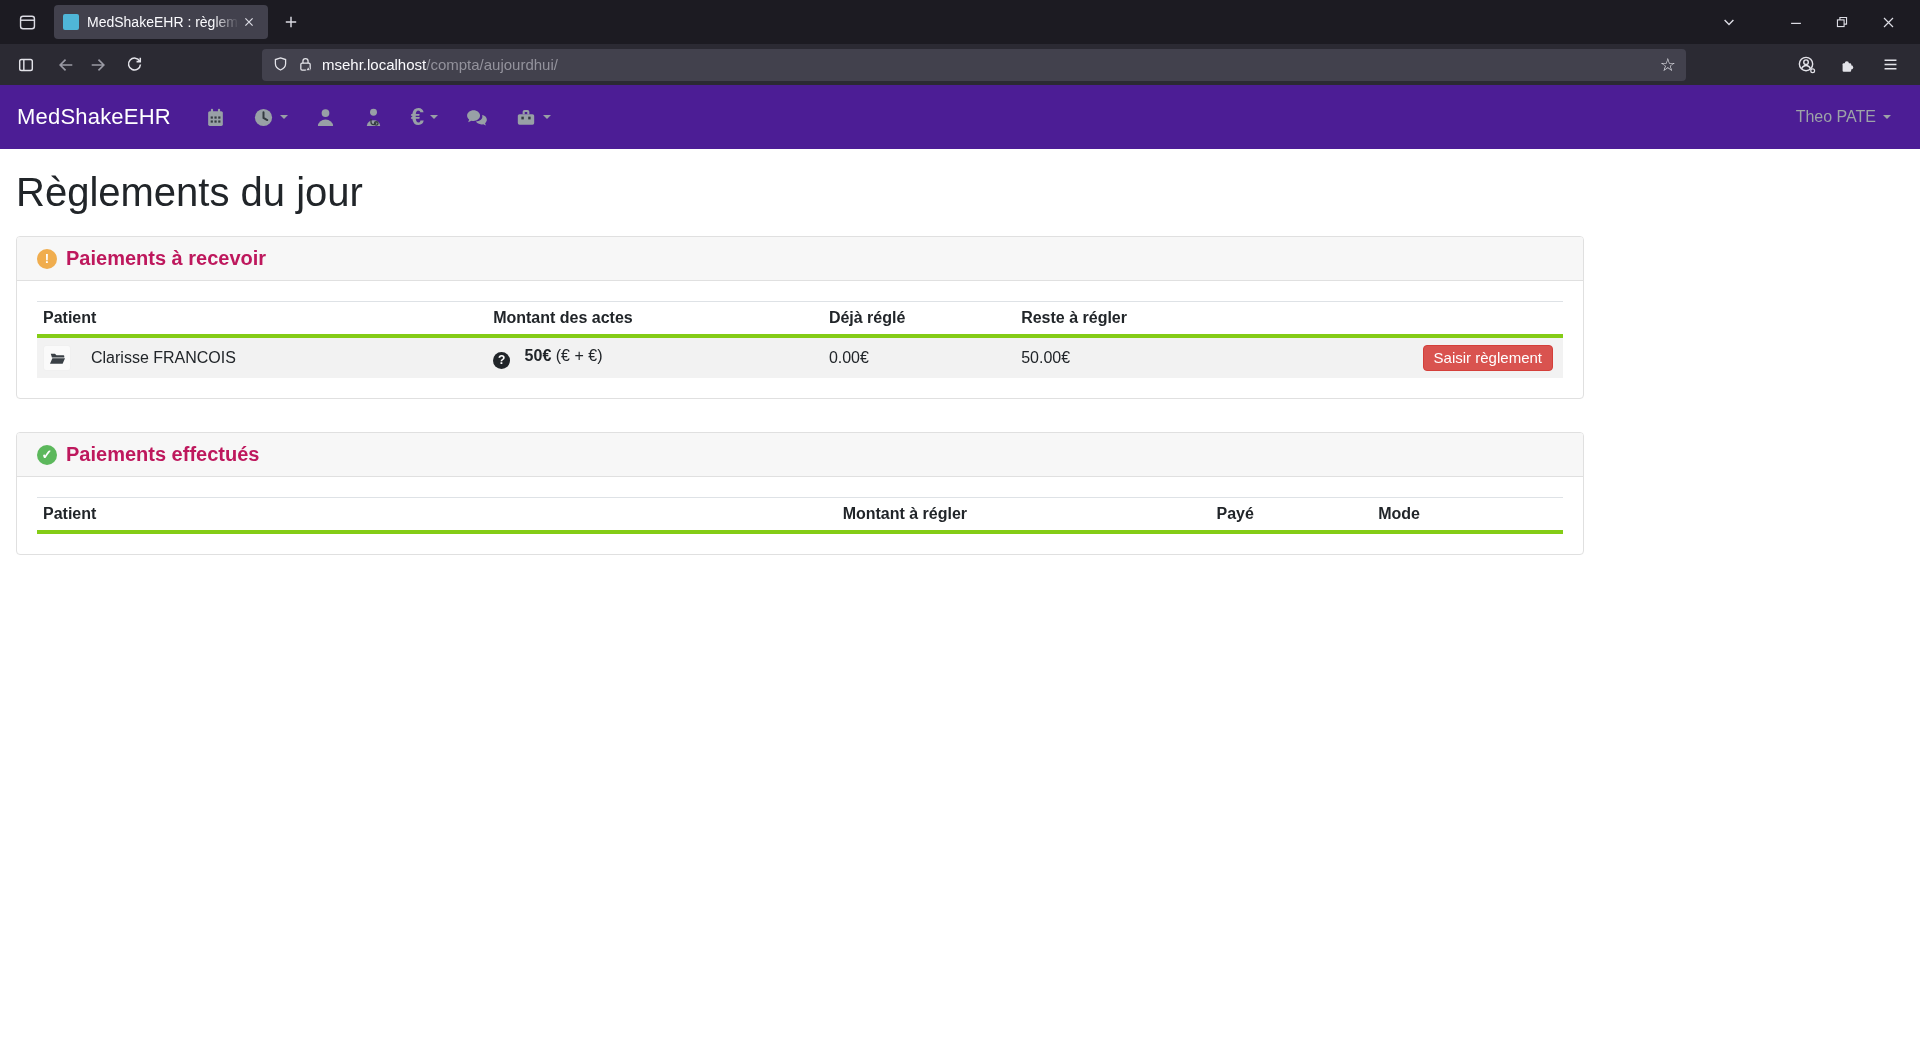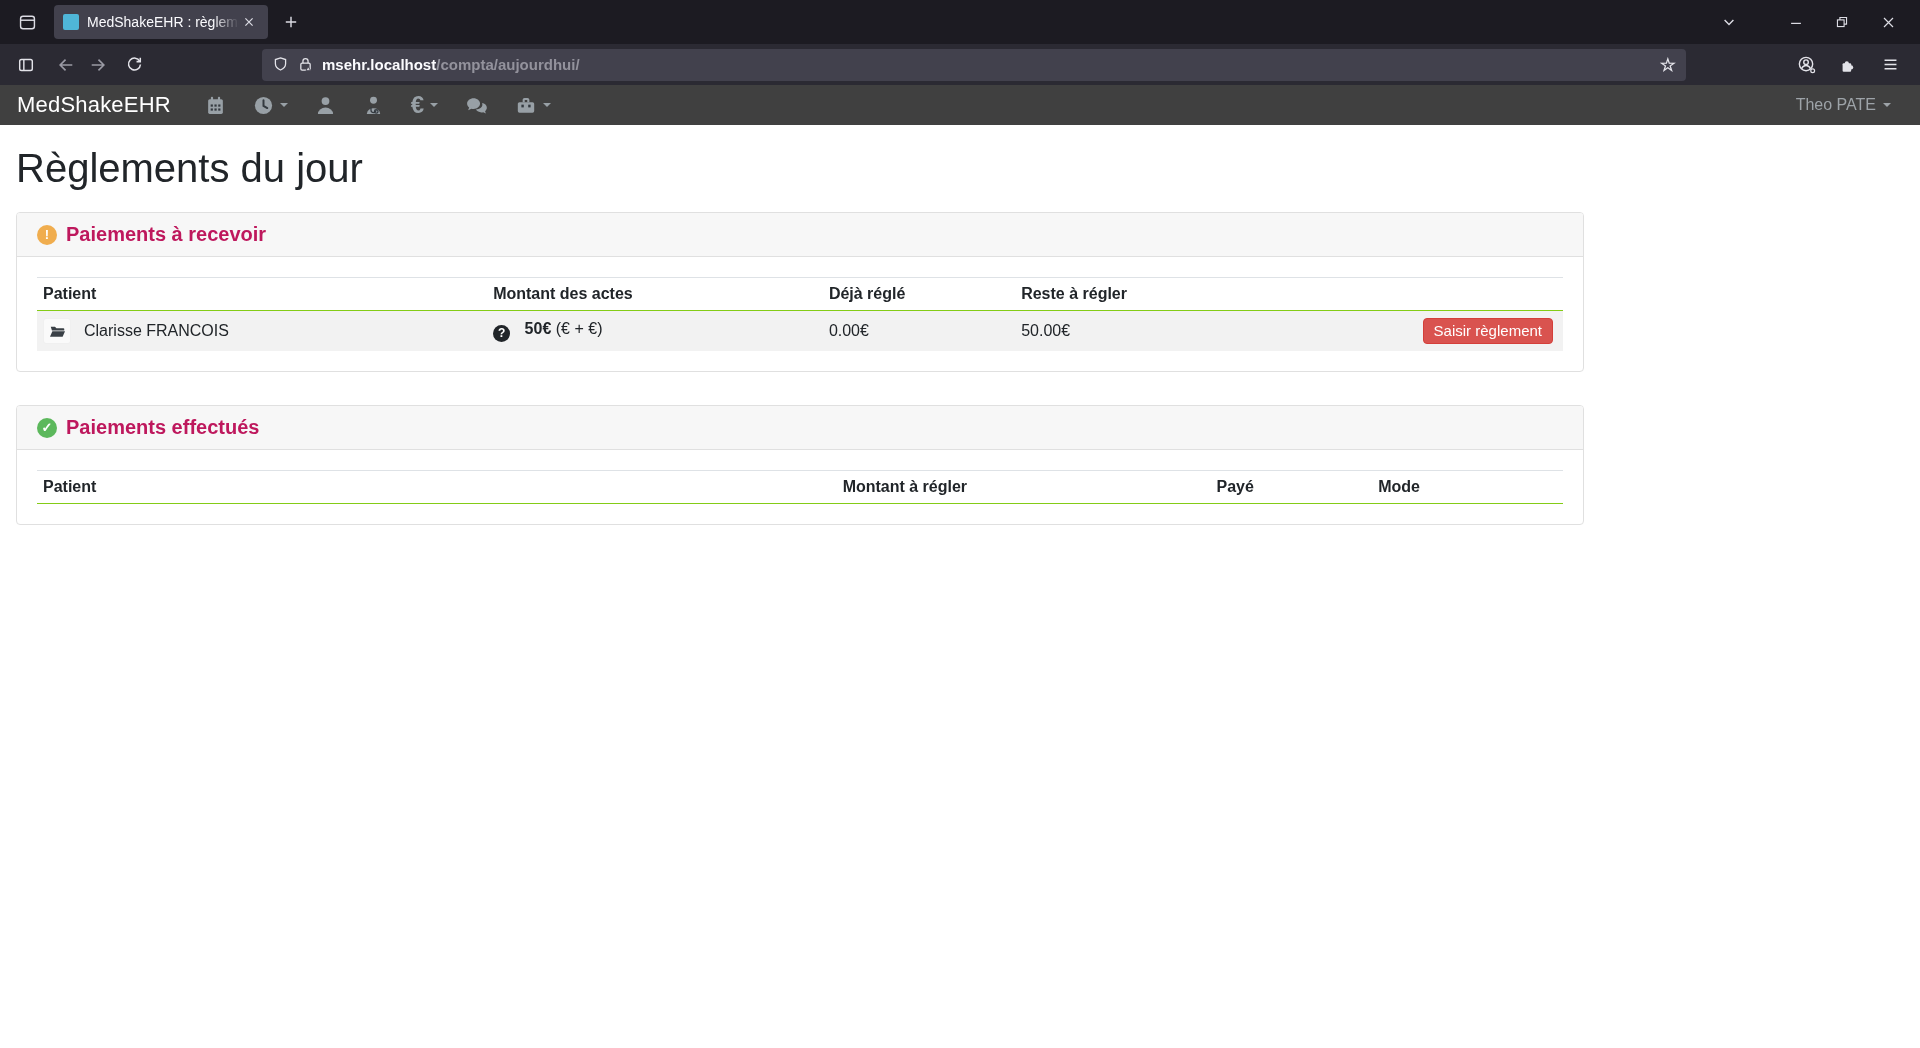--- a/index.html
+++ b/index.html
@@ -18,33 +18,33 @@
   .tab { width:214px; height:34px; background:#42414d; border-radius:4px; display:flex; align-items:center; padding:0 9px; margin-left:10px; color:#fbfbfe; flex:none; }
   .favicon { width:16px; height:16px; border-radius:2px; background:#4fb6d8; flex:none; }
   .tab-title { flex:1; margin-left:8px; font-size:14px; white-space:nowrap; overflow:hidden; position:relative; }
   .tab-title::after { content:""; position:absolute; right:0; top:0; bottom:0; width:26px;
     background:linear-gradient(to right, rgba(66,65,77,0), #42414d); }
   .tab-close { width:20px; height:20px; border-radius:3px; display:flex; align-items:center; justify-content:center; flex:none; }
   .tabbar-spacer { flex:1; }
   .win-controls { display:flex; align-items:center; gap:14px; margin-left:34px; padding-right:6px; }
   .win-controls .chrome-btn { width:32px; }
 
-  .toolbar { height:41px; background:#2b2a33; display:flex; align-items:center; padding:0 10px;font-weight:bold; }
+  .toolbar { height:41px; background:#2b2a33; display:flex; align-items:center; padding:0 10px; }
   .toolbar .chrome-btn { width:32px; height:28px; }
   .urlbar { margin-left:112px; width:1424px; height:32px; background:#42414d; border-radius:4px;
     display:flex; align-items:center; padding:0 10px; color:#fbfbfe; }
   .url-text { font-size:15px; margin-left:8px; white-space:nowrap; }
   .url-host { color:#fbfbfe; }
   .url-path { color:#93929c; }
   .urlbar-spacer { flex:1; }
   .star { font-size:18px; color:#e6e6ec; line-height:1; }
   .toolbar-right { margin-left:auto; display:flex; align-items:center; gap:10px; padding-right:4px; }
 
   
-  .app-navbar { height:40px; background:#404040; display:flex; align-items:center; padding:0 17px; }
+  .app-navbar { height:64px; background:#4c1d95; display:flex; align-items:center; padding:0 17px; }
   .brand { color:#ffffff; font-size:22px; letter-spacing:.2px; }
   .nav-items { display:flex; align-items:center; margin-left:24px; gap:7px; }
   .nav-item { display:flex; align-items:center; gap:6px; padding:6px 10px; color:#98a0a6; }
   .caret { width:0; height:0; border:4px solid transparent; border-top-color:#98a0a6; transform:translateY(2px); }
   .euro-glyph { font-size:24px; font-weight:700; line-height:20px; }
   .user-menu { margin-left:auto; display:flex; align-items:center; gap:7px; color:#9da3a8; font-size:16px; padding:6px 12px; }
   .user-menu .caret { border-top-color:#9da3a8; }
 
   
   .main { padding:21px 0 0 16px;border-radius:15px; }
@@ -54,25 +54,25 @@
   .card-header { background:#f7f7f7; border-bottom:1px solid #e0e0e0; border-radius:3px 3px 0 0;
     padding:10px 20px; display:flex; align-items:center; gap:9px; }
   .status-circle { width:20px; height:20px; border-radius:50%; color:#fff; font-size:13px; font-weight:700;
     display:flex; align-items:center; justify-content:center; flex:none; }
   .status-warning { background:#f0ad4e; }
   .status-success { background:#5cb85c; }
   .card-title { font-size:20px; font-weight:700; color:#be185d; }
   .card-body { padding:20px; }
 
   table { width:100%; border-collapse:collapse; font-size:16px; color:#212529; }
-  th { text-align:left; font-weight:700; padding:7px 10px 7px 6px; border-top:1px solid #dee2e6; border-bottom:1px solid #84cc16; }
+  th { text-align:left; font-weight:700; padding:7px 10px 7px 6px; border-top:1px solid #dee2e6; border-bottom:4px solid #84cc16; }
   td { padding:7px 10px 7px 6px; border-top:1px solid #dee2e6; vertical-align:middle; }
   tbody tr:nth-child(odd) { background:#f2f2f2; }
 
-  .patient-cell { display:flex; align-items:center; gap:13px; }
+  .patient-cell { display:flex; align-items:center; gap:20px; }
   .folder-btn { width:28px; height:26px; background:#fafafa; border:1px solid #f0f0f0; border-radius:3px;
     display:flex; align-items:center; justify-content:center; flex:none; }
   .help-badge { display:inline-flex; width:17px; height:17px; border-radius:50%; background:#212529; color:#fff;
     font-size:12px; font-weight:700; align-items:center; justify-content:center; margin-right:10px;
     vertical-align:-3px; }
   .action-cell { text-align:right; }
   .btn-danger { display:inline-block; background:#d9534f; border:1px solid #d43f3a; border-radius:4px;
     color:#fff; font-size:15px; padding:3px 10px 4px; font-family:inherit; }
 </style>
 </head>

